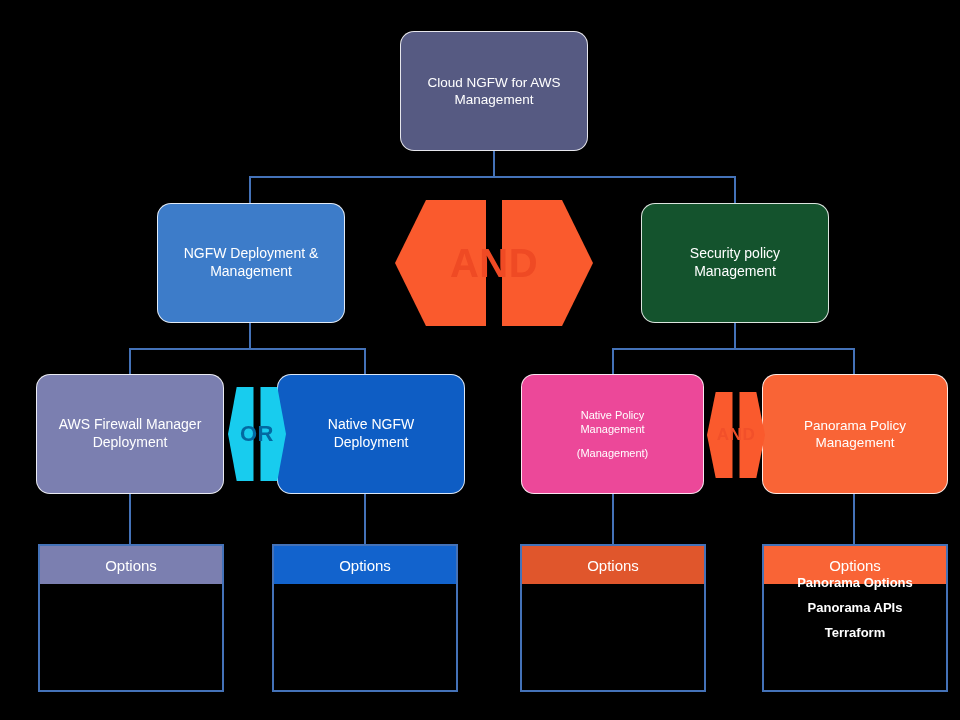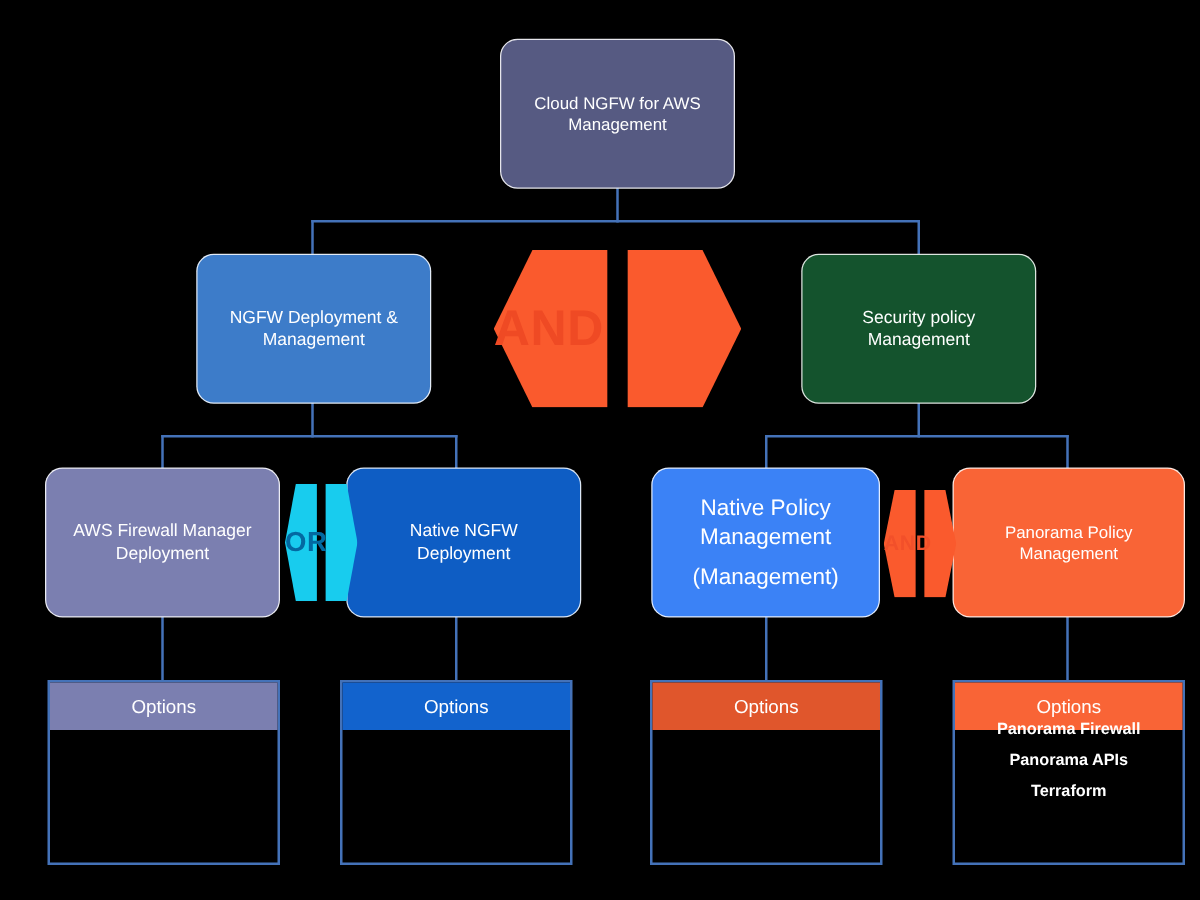--- a/index.html
+++ b/index.html
@@ -59,22 +59,23 @@
   }
   .node-purple {
     background: #7b7fb0;
     font-size: 14px;
   }
   .node-brightblue {
     background: #0e5dc4;
     font-size: 14px;
   }
   .node-orange-dark {
-    background: #3b82f6;
-    font-size: 18px;
+    background: #ec4899;
+    font-size: 11px;
+    border-radius: 13px;
   }
   .node-orange {
     background: #f96436;
     font-size: 13.5px;
   }
   .node .gap { display: block; height: 9px; }
 
   
   .opt-panel {
     position: absolute;
@@ -112,21 +113,21 @@
   .head-purple    { background: #7b7fb0; }
   .head-brightblue{ background: #1263cd; }
   .head-orange-dk { background: #e0562c; }
   .head-orange    { background: #f96436; }
 
   
   .badge {
     position: absolute;
     display: flex;
     align-items: center;
-    justify-content: flex-start;
+    justify-content: center;
   }
   .badge .half {
     position: absolute;
     top: 0;
     height: 100%;
   }
   .badge .half.left {
     left: 0;
     clip-path: polygon(0% 50%, 34% 0%, 100% 0%, 100% 100%, 34% 100%);
   }
@@ -257,19 +258,19 @@
   </div>
 
   <div class="opt-panel" style="left:520px; top:544px; width:186px; height:148px;">
     <div class="opt-head head-orange-dk">Options</div>
     <div class="opt-body"></div>
   </div>
 
   <div class="opt-panel" style="left:762px; top:544px; width:186px; height:148px;">
     <div class="opt-head head-orange">Options</div>
     <div class="opt-body clipped">
-      <span class="oitem">Panorama Firewall</span>
+      <span class="oitem">Panorama Options</span>
       <span class="oitem">Panorama APIs</span>
       <span class="oitem">Terraform</span>
     </div>
   </div>
 
 </div>
 
 </body></html>

